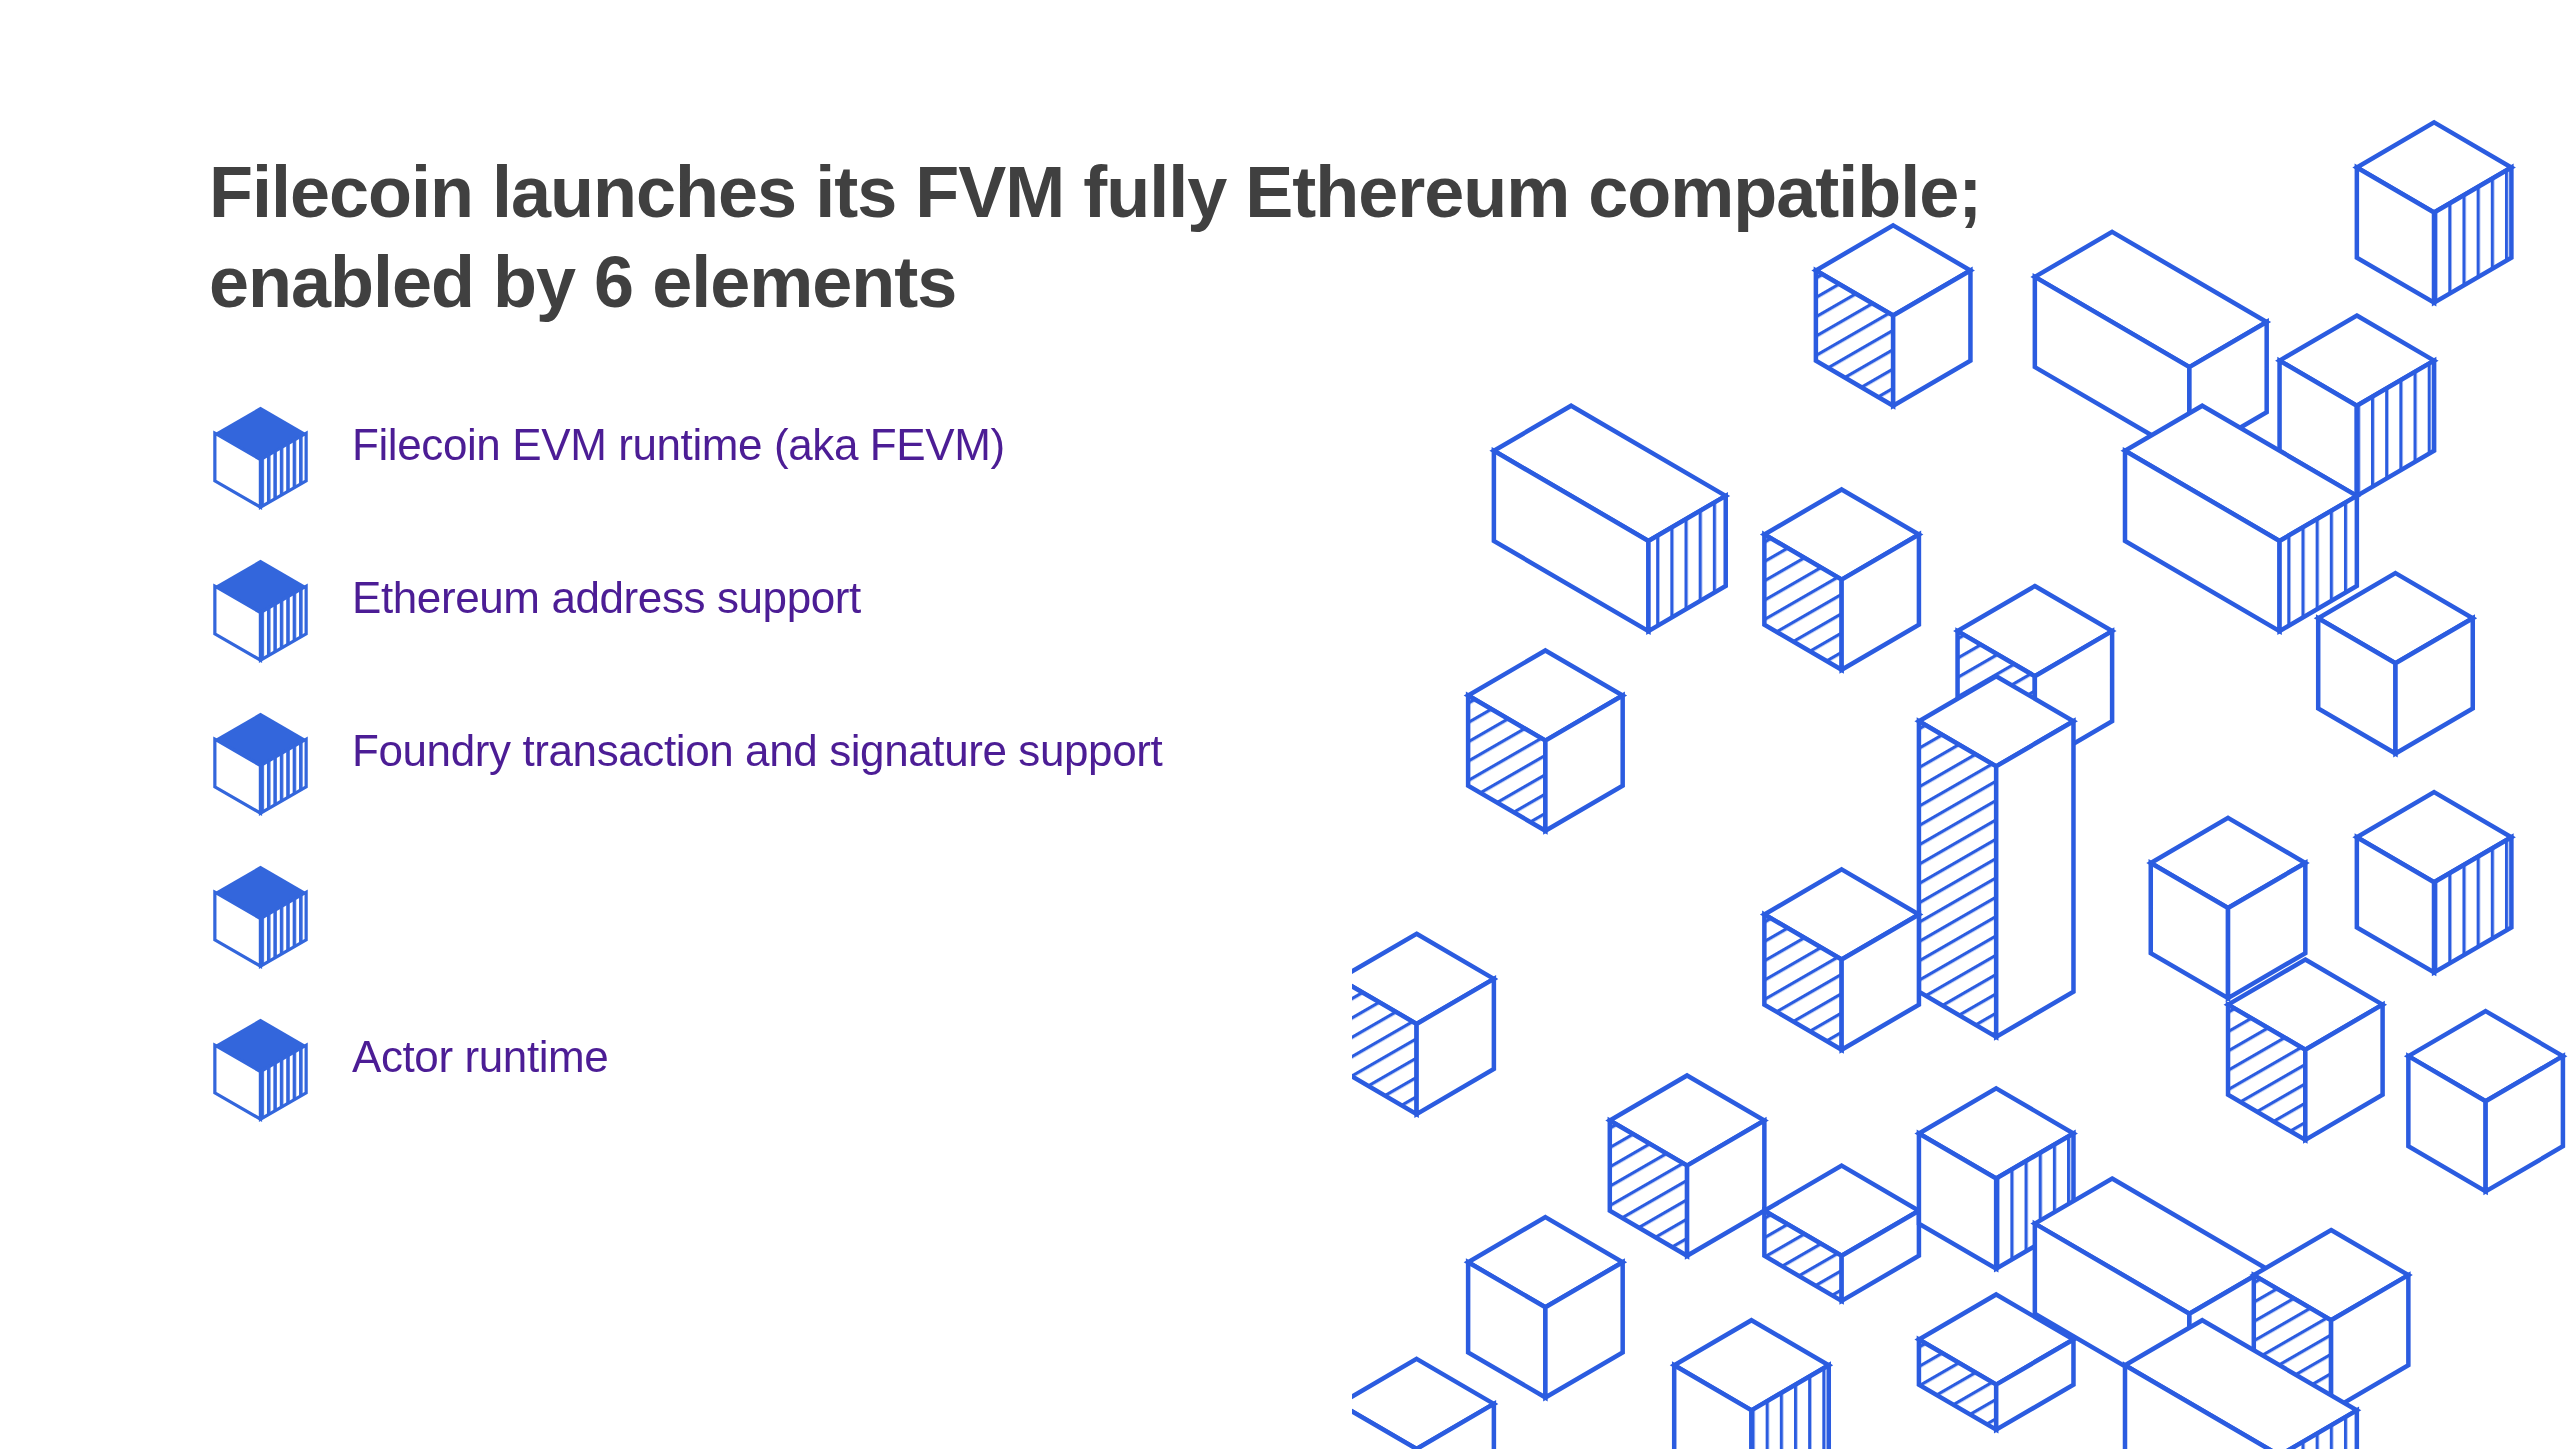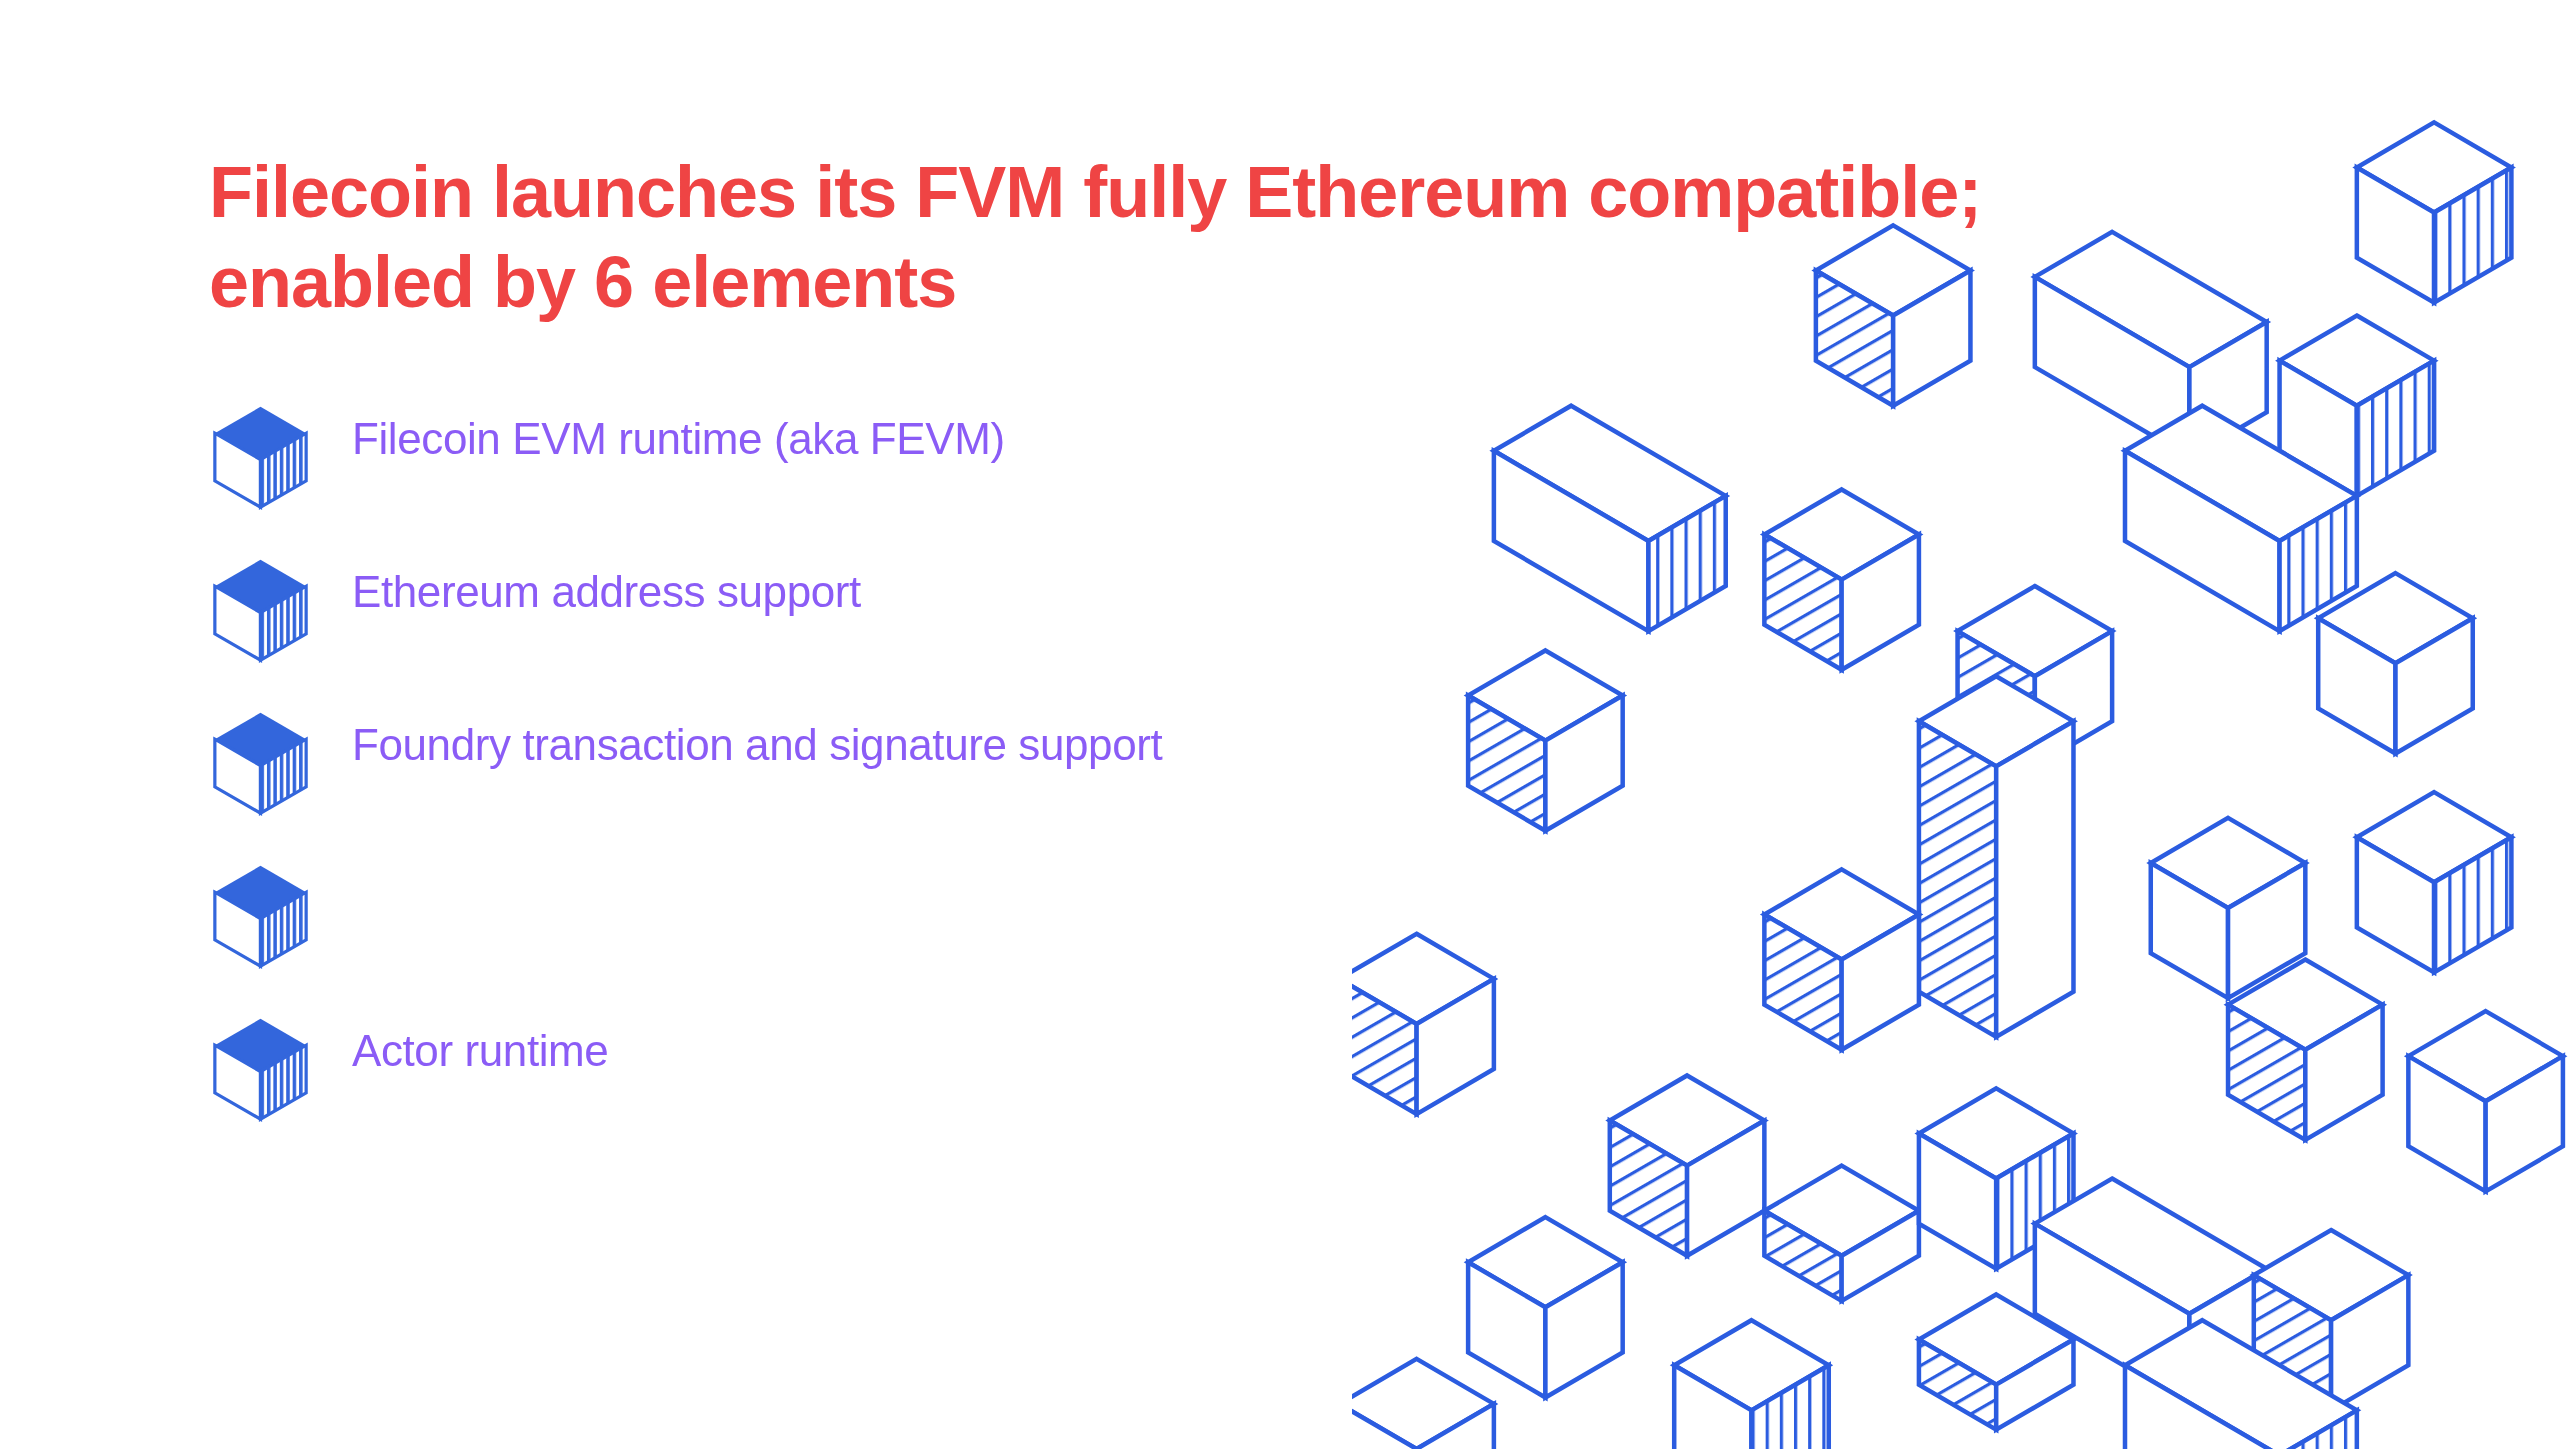--- a/index.html
+++ b/index.html
@@ -37,21 +37,21 @@
 
   #slide-title {
     position: absolute;
     left: 209px;
     top: 100px;
     width: 1996px;
     font-size: 72px;
     font-weight: 700;
     line-height: 1.24;
     letter-spacing: -1px;
-    color: #ef4444;
+    color: #404040;
     white-space: pre-line;
   }
 
   #bullet-list {
     position: absolute;
     left: 209px;
     top: 399px;
     width: 1739px;
   }
 
@@ -66,26 +66,26 @@
     position: relative;
     width: 103px;
     height: 108px;
     flex: 0 0 103px;
     margin-top: 3.9px;
   }
   .bullet-icon svg { display: block; width: 103px; height: 108px; }
 
   .bullet-label {
     margin-left: 40px;
-    margin-top: 16px;
+    margin-top: 22px;
     font-size: 44px;
     font-weight: 400;
     line-height: 1.1;
     letter-spacing: -0.4px;
-    color: #8b5cf6;
+    color: #4c1d95;
     white-space: nowrap;
   }
 </style>
 </head>
 <body>
 
 <div id="deco-pattern">
   <svg viewBox="0 0 1900 2250" width="1224" height="1449" xmlns="http://www.w3.org/2000/svg">
     <defs>
 

